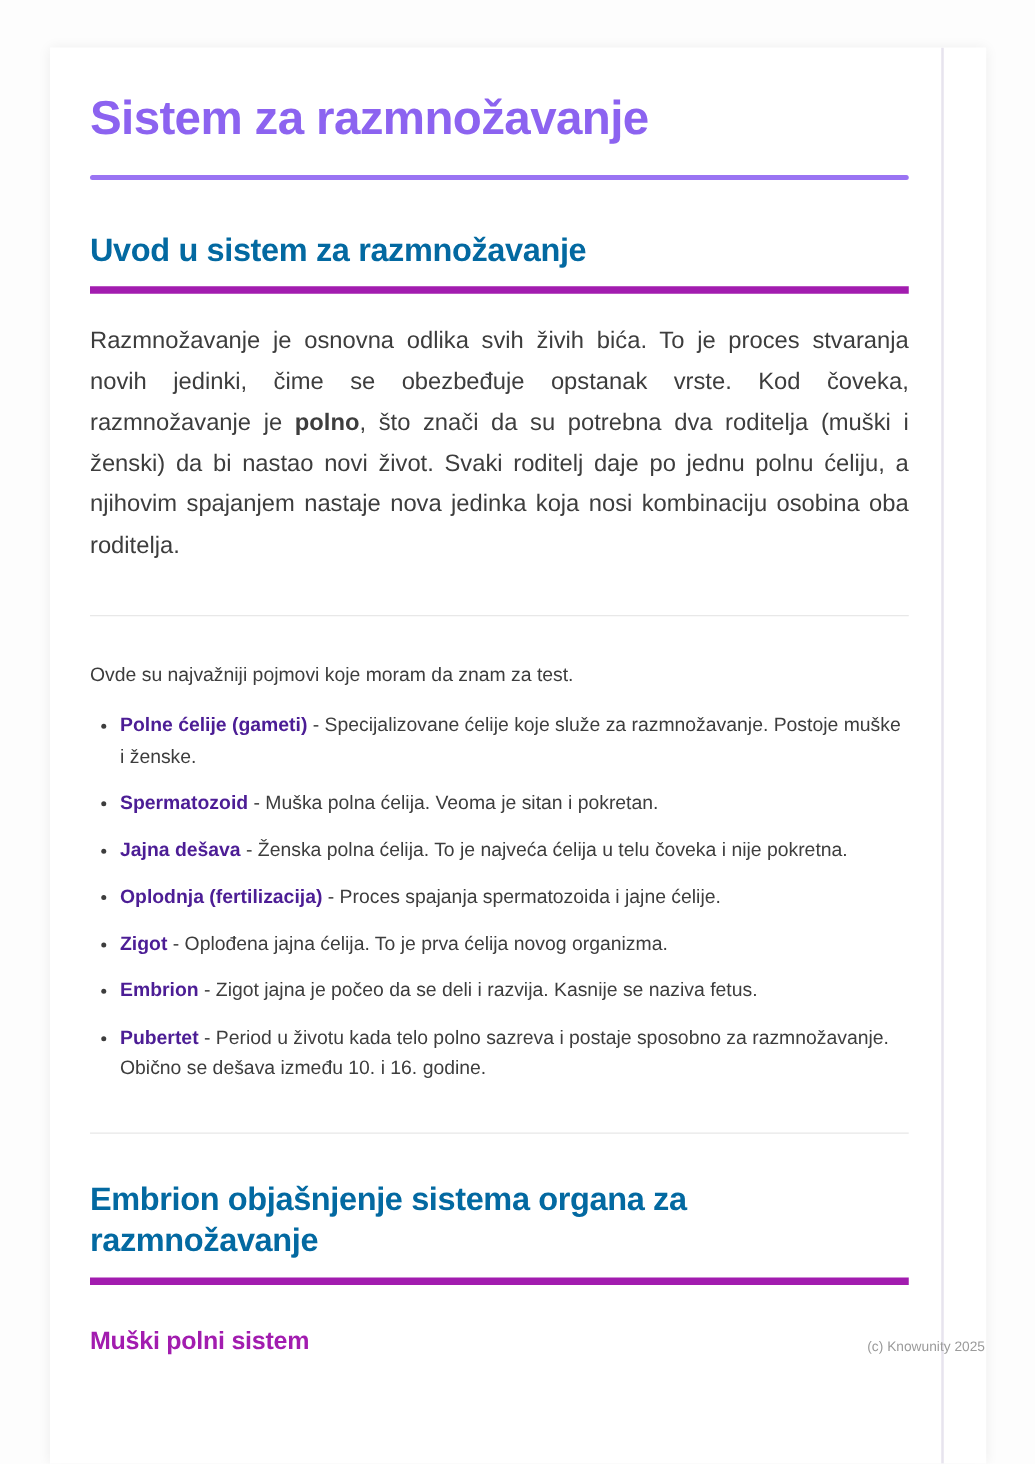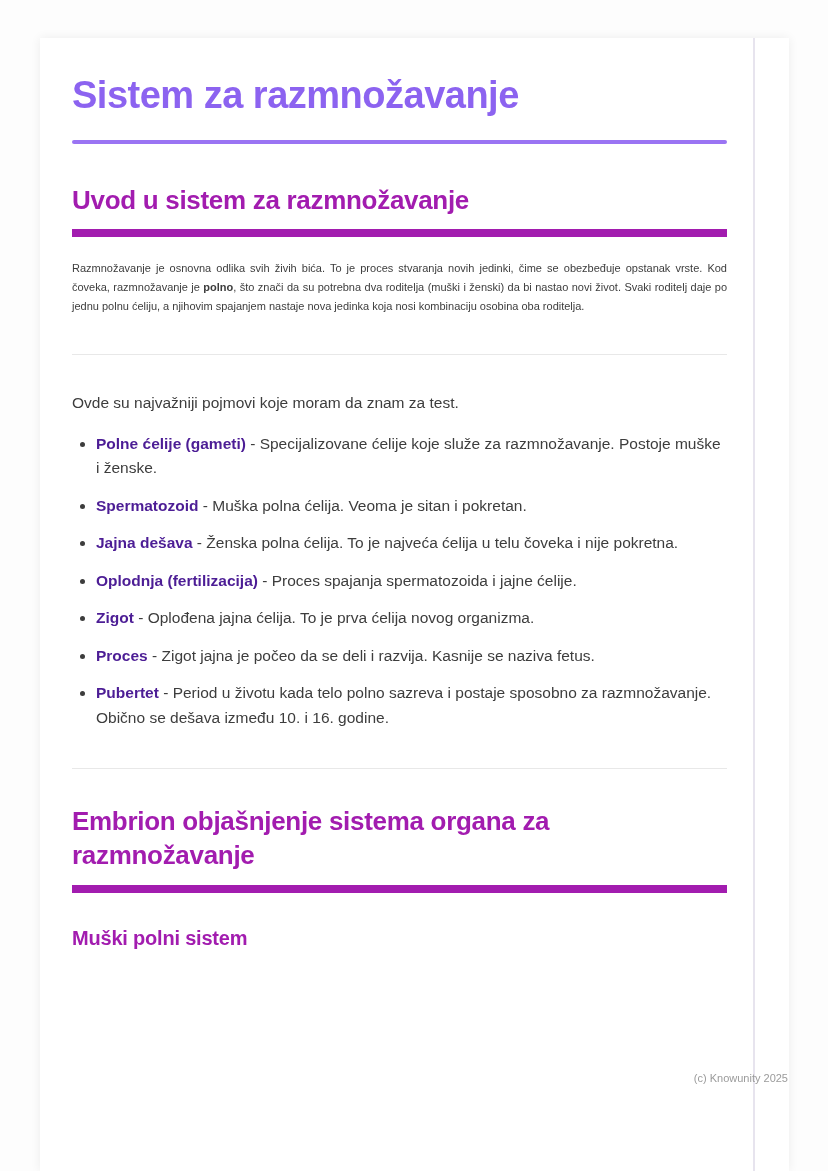--- a/index.html
+++ b/index.html
@@ -39,28 +39,28 @@
     height: 4px;
     background: #9a74f3;
     border-radius: 2px;
     margin-top: 22px;
     margin-bottom: 40px;
   }
   h2.section-heading {
     font-size: 26px;
     font-weight: bold;
     letter-spacing: -0.3px;
-    color: #a21caf;
+    color: #0369a1;
     line-height: 1.3;
     padding-bottom: 12px;
-    border-bottom: 8px solid #a21caf;
+    border-bottom: 6px solid #a21caf;
   }
   p.body-text {
     margin-top: 22px;
-    font-size: 11px;
+    font-size: 19px;
     line-height: 1.72;
     color: #3d3d3d;
     text-align: justify;
   }
   p.body-text-left {
     margin-top: 22px;
     font-size: 15.5px;
     line-height: 1.6;
     color: #3d3d3d;
   }
@@ -112,21 +112,21 @@
     <hr class="section-divider">
 
     <p class="body-text-left">Ovde su najvažniji pojmovi koje moram da znam za test.</p>
 
     <ul class="terms-list">
       <li><strong>Polne ćelije (gameti)</strong><span> - Specijalizovane ćelije koje služe za razmnožavanje. Postoje muške i ženske.</span></li>
       <li><strong>Spermatozoid</strong><span> - Muška polna ćelija. Veoma je sitan i pokretan.</span></li>
       <li><strong>Jajna dešava</strong><span> - Ženska polna ćelija. To je najveća ćelija u telu čoveka i nije pokretna.</span></li>
       <li><strong>Oplodnja (fertilizacija)</strong><span> - Proces spajanja spermatozoida i jajne ćelije.</span></li>
       <li><strong>Zigot</strong><span> - Oplođena jajna ćelija. To je prva ćelija novog organizma.</span></li>
-      <li><strong>Proces</strong><span> - Zigot jajna je počeo da se deli i razvija. Kasnije se naziva fetus.</span></li>
+      <li><strong>Embrion</strong><span> - Zigot jajna je počeo da se deli i razvija. Kasnije se naziva fetus.</span></li>
       <li><strong>Pubertet</strong><span> - Period u životu kada telo polno sazreva i postaje sposobno za razmnožavanje. Obično se dešava između 10. i 16. godine.</span></li>
     </ul>
 
     <hr class="section-divider">
 
     <h2 class="section-heading">Embrion objašnjenje sistema organa za razmnožavanje</h2>
 
     <h3 class="subsection-heading">Muški polni sistem</h3>
 
   </div>

